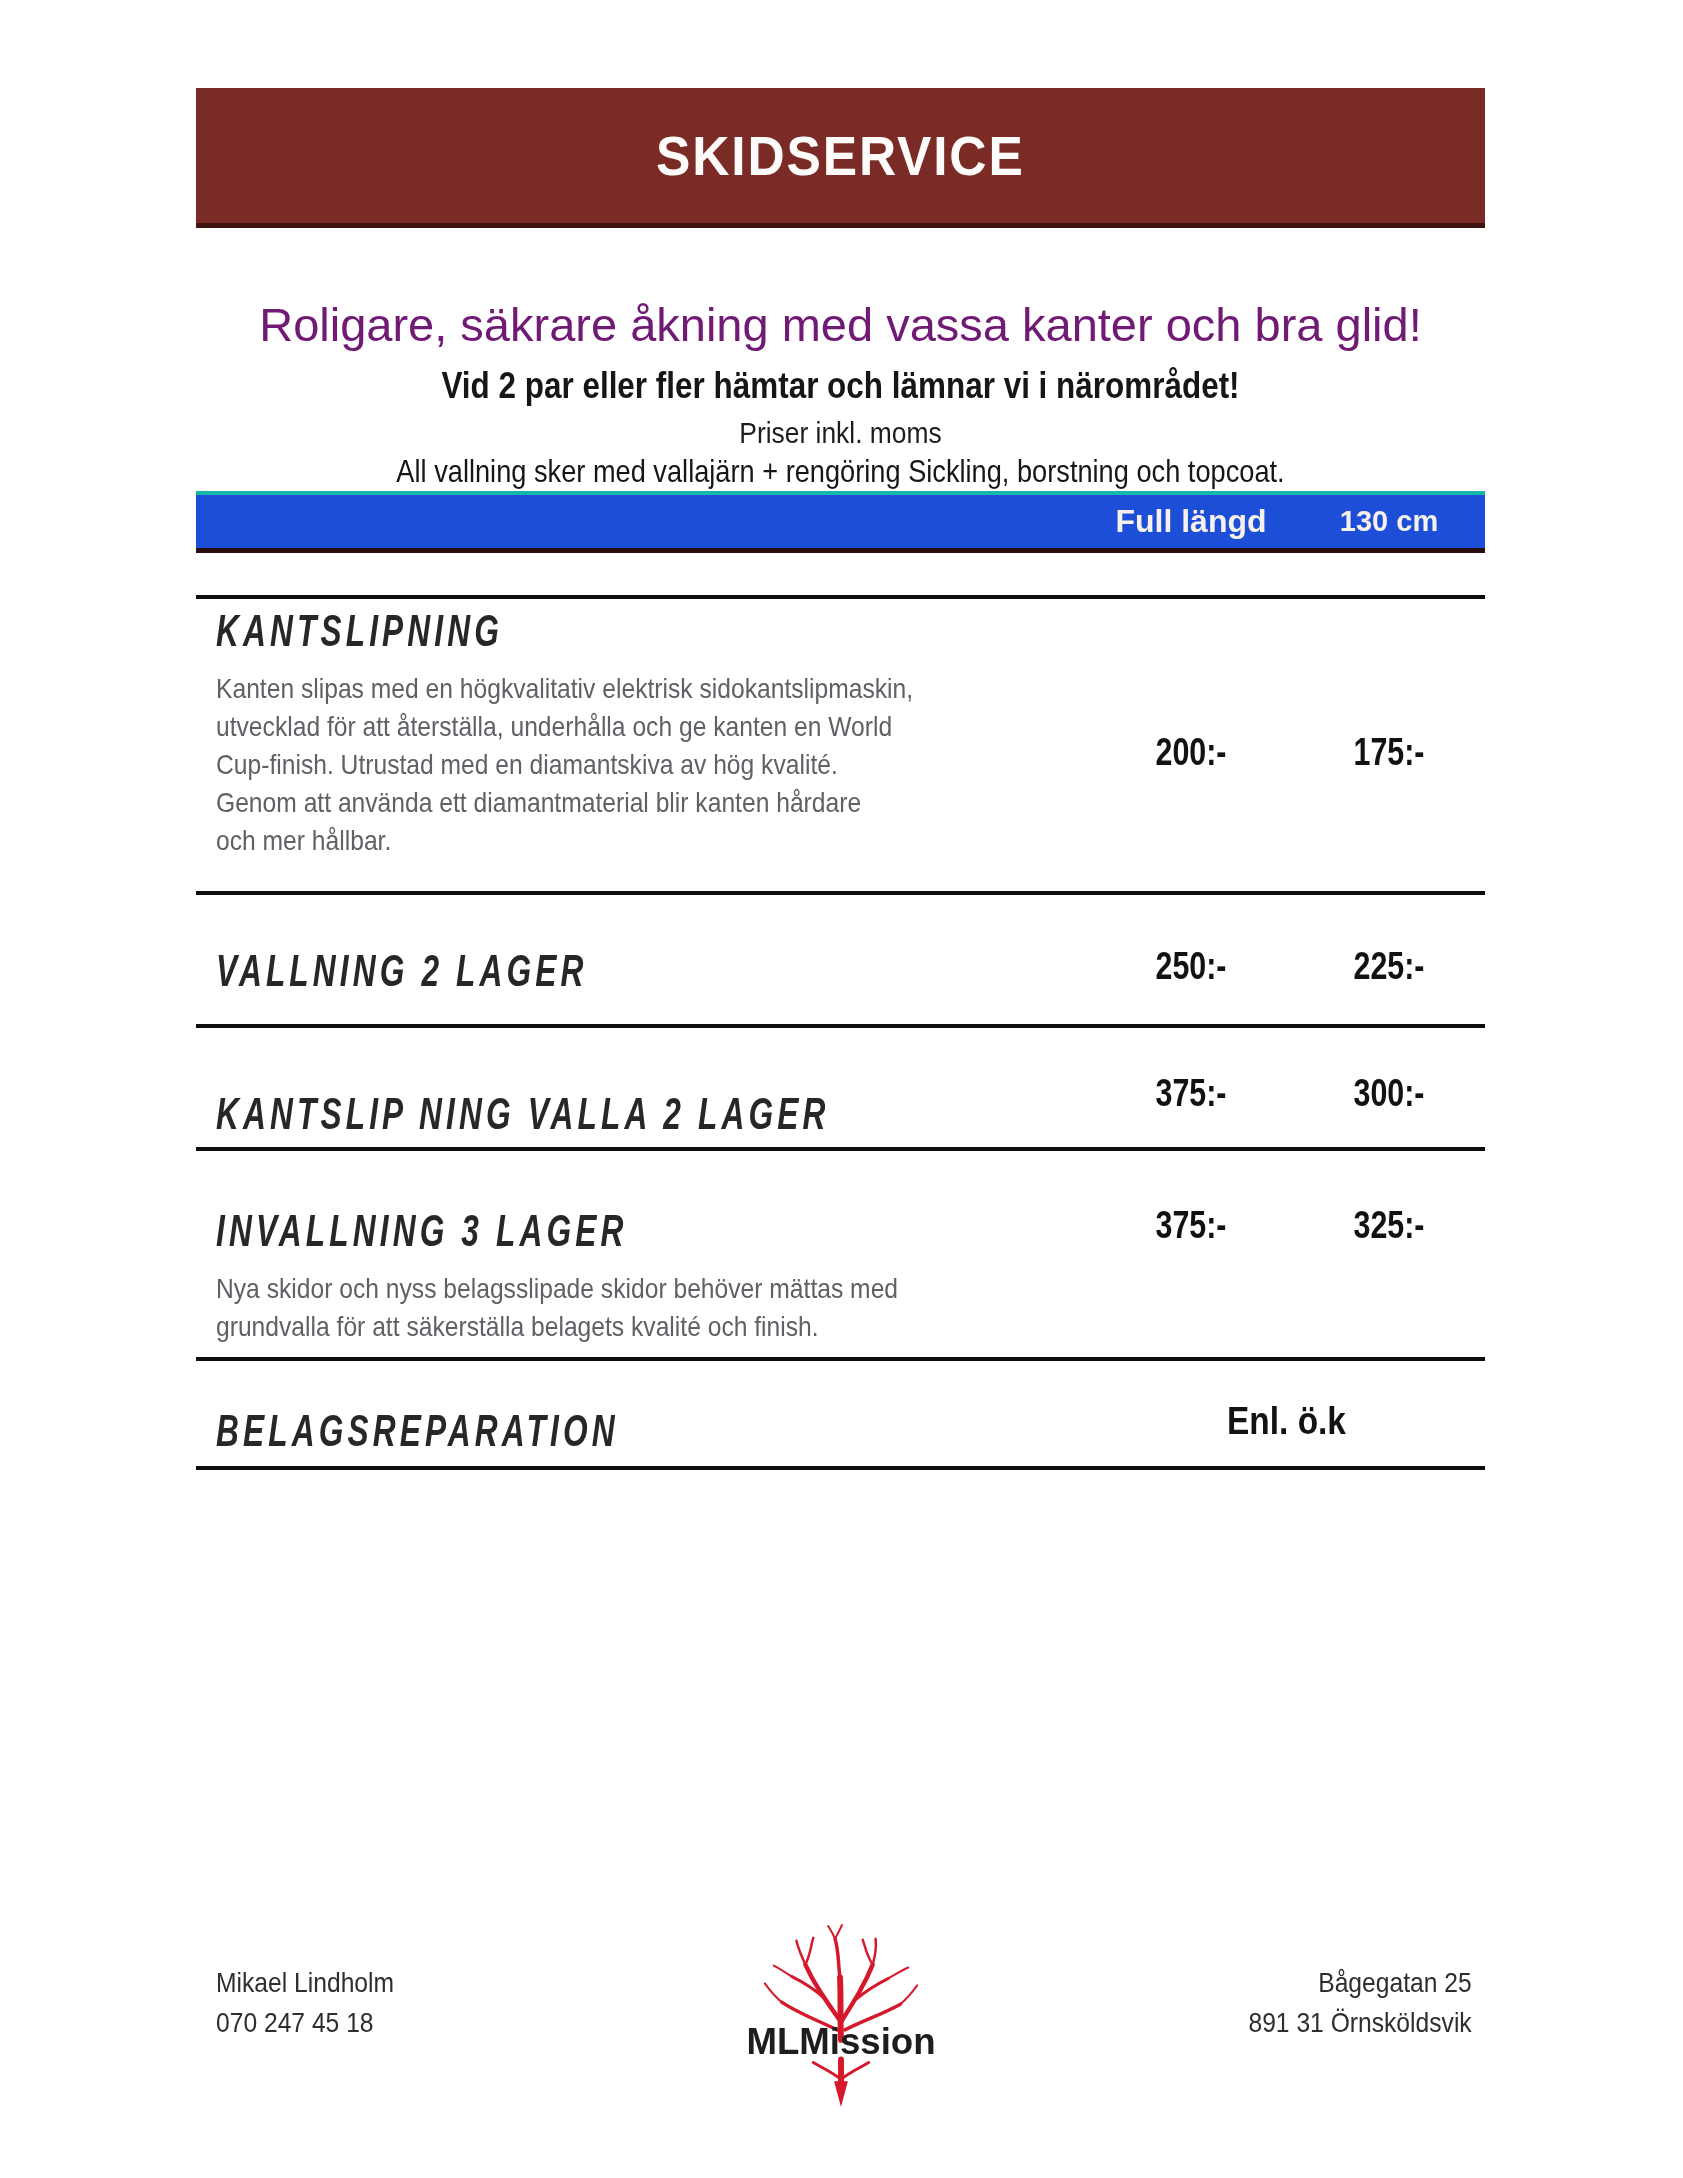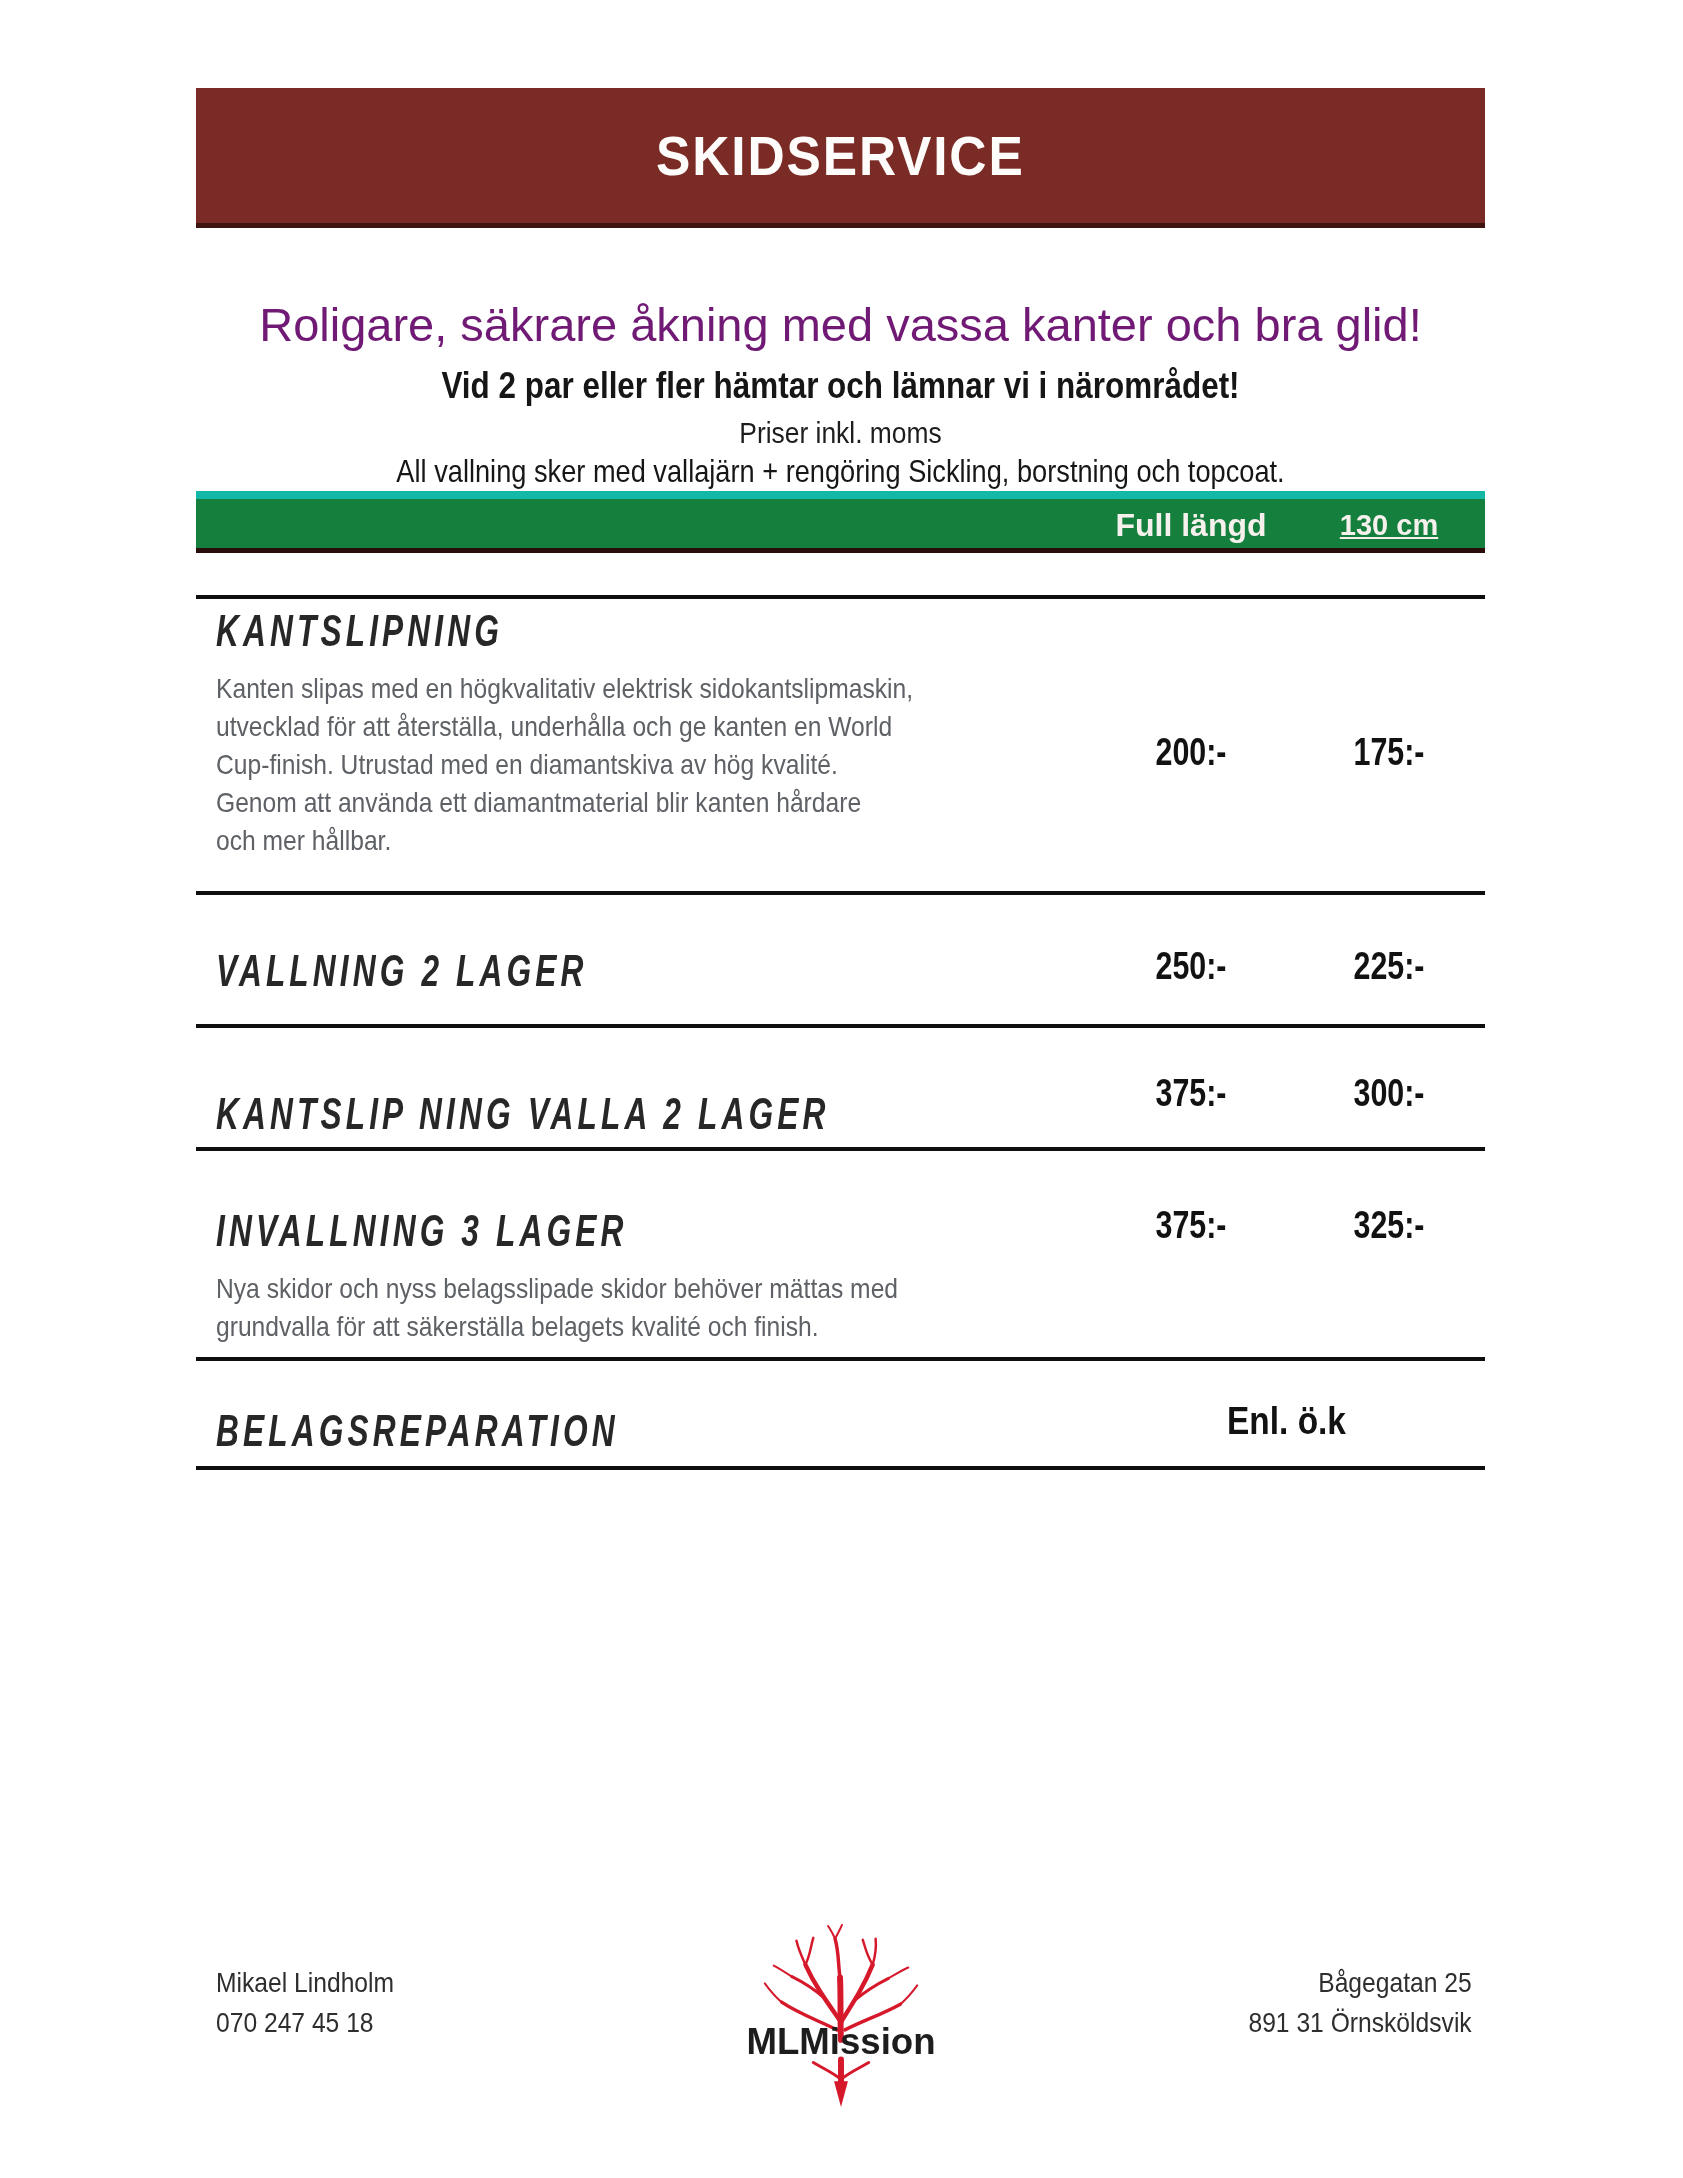--- a/index.html
+++ b/index.html
@@ -41,30 +41,30 @@
     transform:scaleX(0.88);transform-origin:center top;white-space:nowrap;
   }
   .sub3{
     position:absolute;left:196px;top:419px;width:1289px;text-align:center;
     font-size:32px;font-weight:400;color:#161616;
     transform:scaleX(0.85);transform-origin:center top;white-space:nowrap;
   }
   
   .thead{
     position:absolute;left:196px;top:457px;width:1289px;height:62px;
-    background:#15803d;
-    border-top:8px solid #14b8a6;border-bottom:5px solid #2a0d0a;
+    background:#1d4ed8;
+    border-top:4px solid #14b8a6;border-bottom:5px solid #2a0d0a;
     box-sizing:border-box;
   }
   .th{
     position:absolute;top:0;height:53px;line-height:53px;
     color:#f7f1ee;font-weight:700;text-align:center;white-space:nowrap;
   }
   .th1{left:911px;width:168px;font-size:32px;}
-  .th2{left:1109px;width:168px;font-size:29px;text-decoration:underline;}
+  .th2{left:1109px;width:168px;font-size:29px;}
   
   .hr{
     position:absolute;left:196px;width:1289px;height:4px;background:#0e0e0e;
   }
   
   .row-title{
     position:absolute;left:216px;
     font-style:italic;font-weight:700;font-size:44px;color:#272727;
     letter-spacing:0.13em;
     transform:scaleX(0.72);transform-origin:left top;

